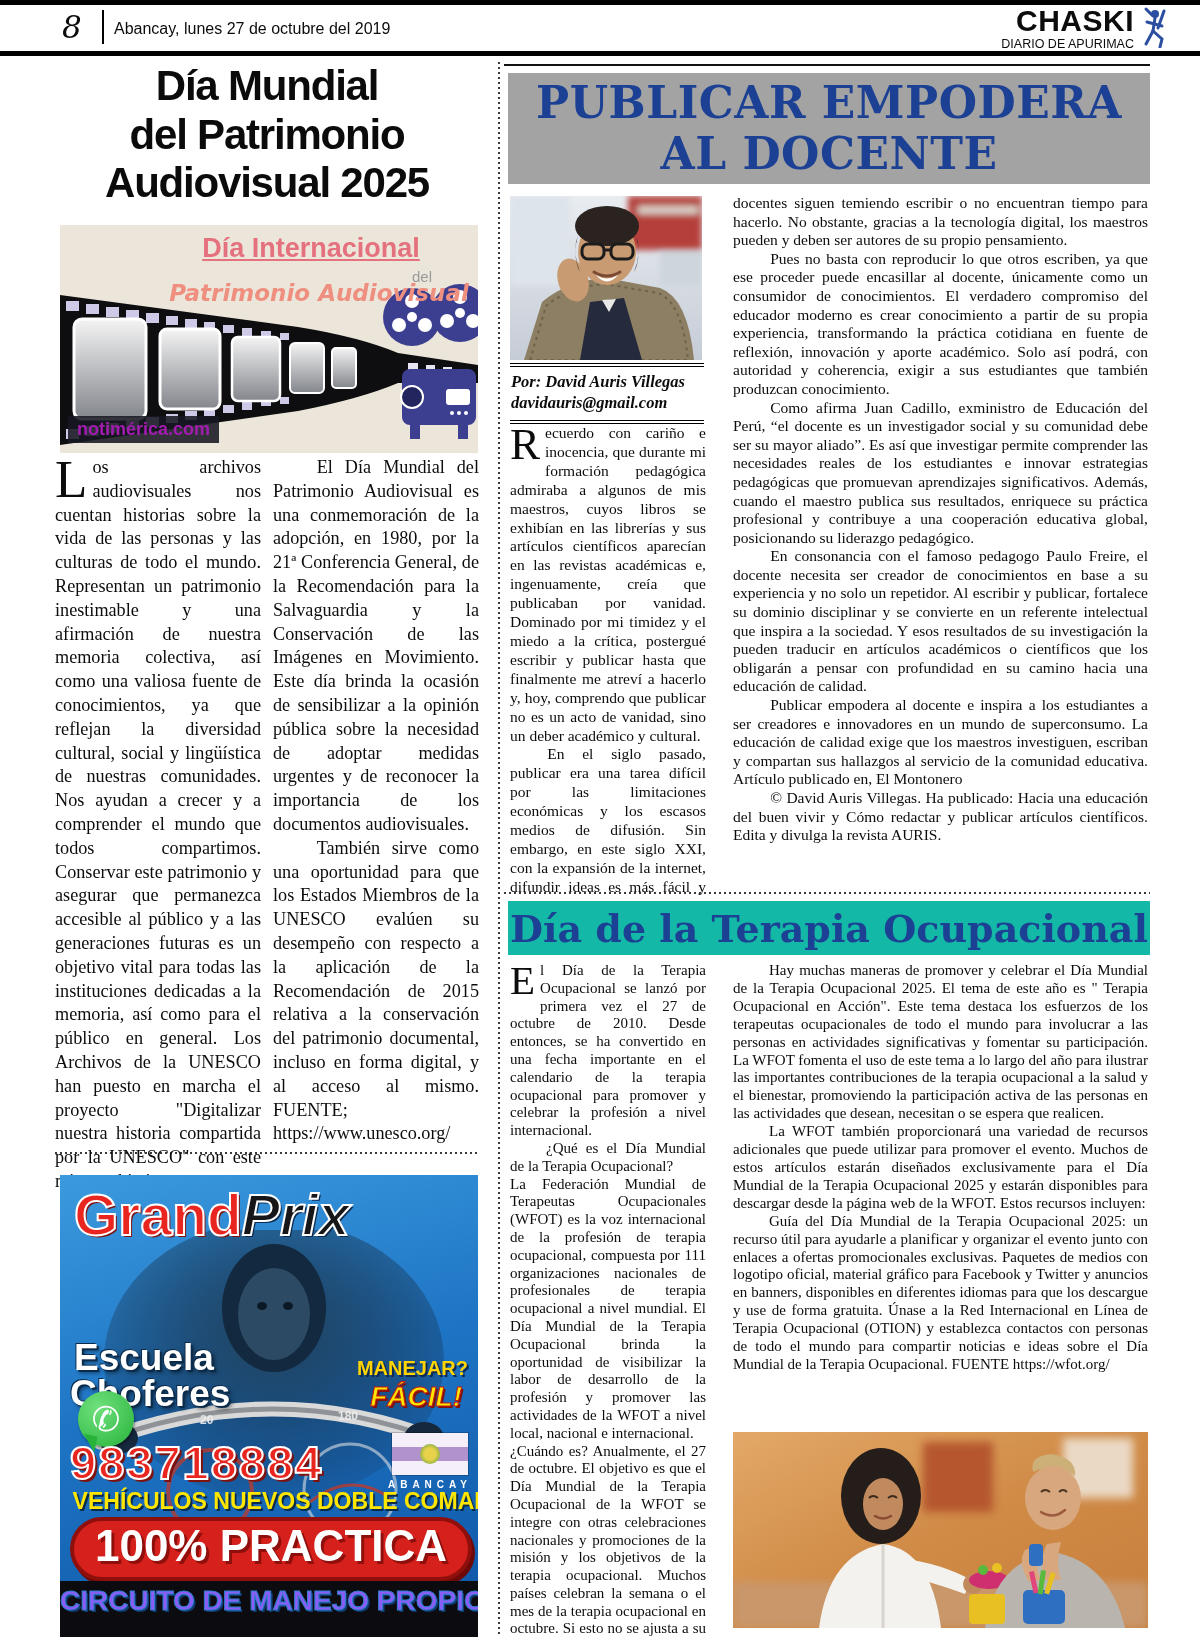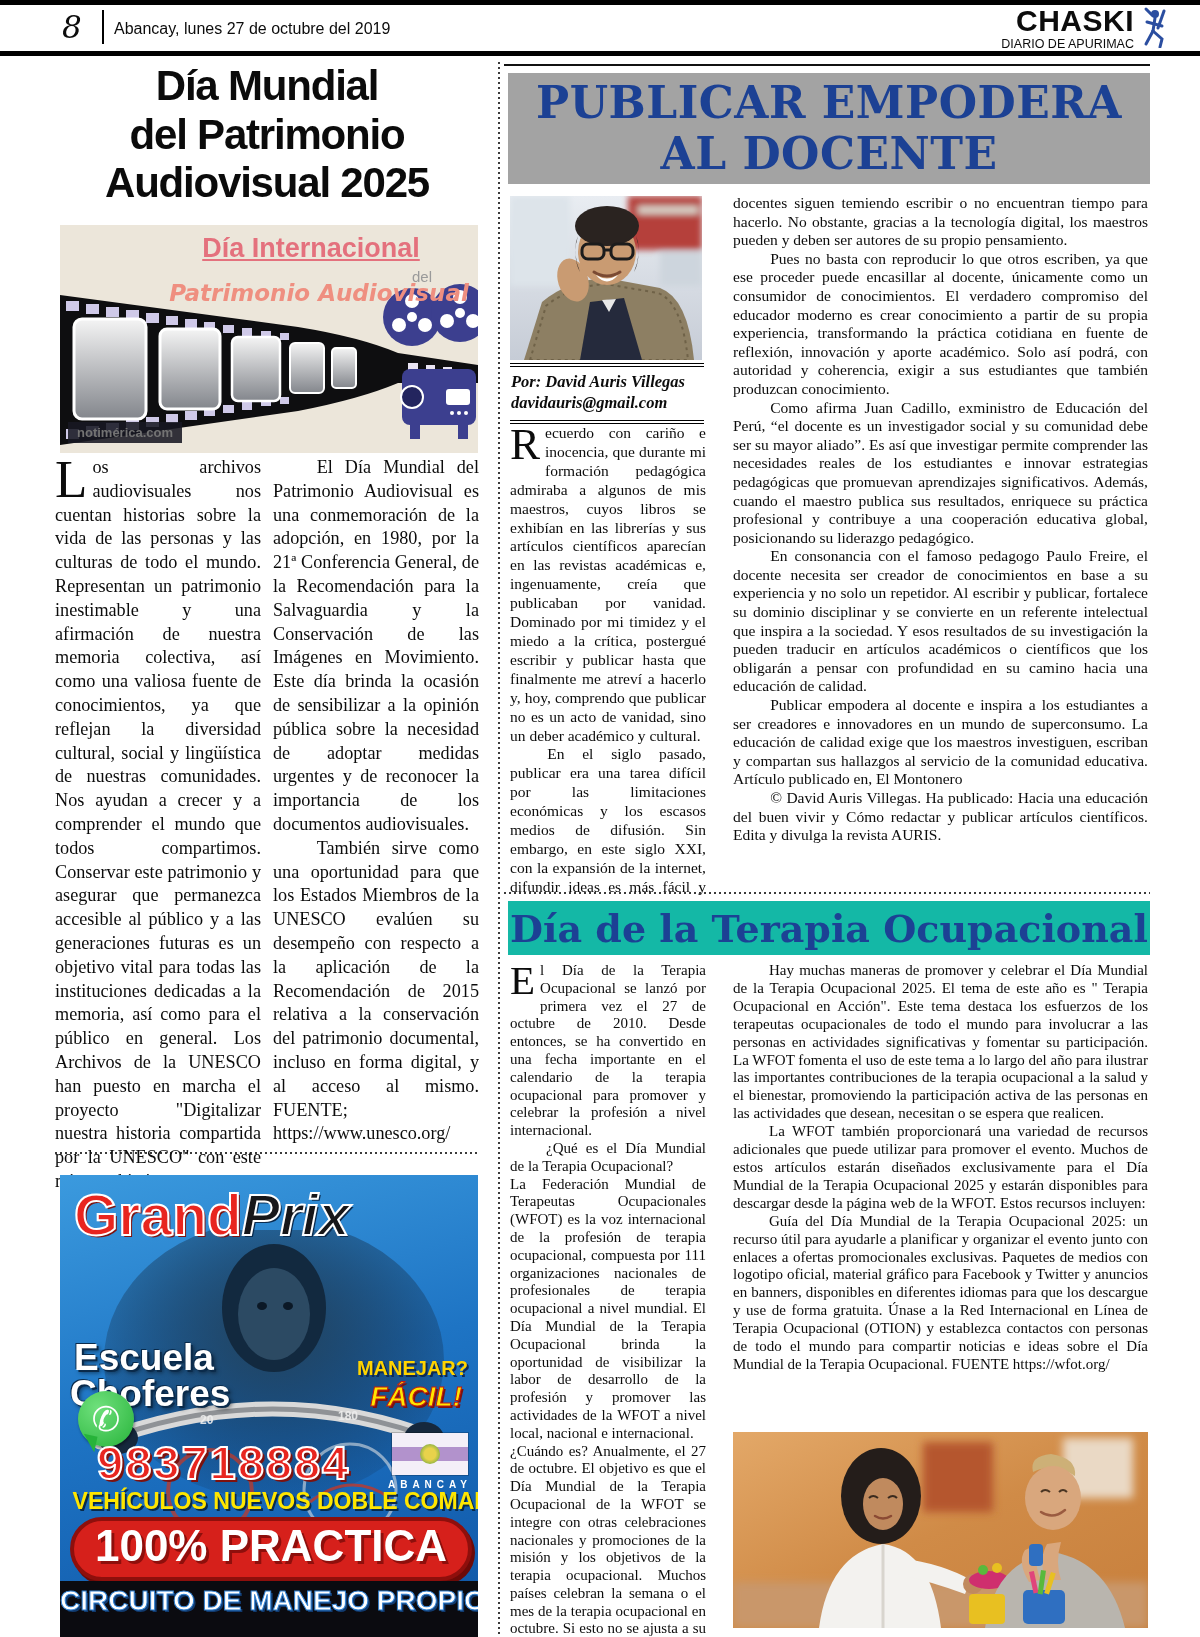--- a/index.html
+++ b/index.html
@@ -28,22 +28,22 @@
       font-family:"Liberation Sans",sans-serif;font-weight:bold;font-size:42px;line-height:1.16;
       letter-spacing:-1.2px;color:#0b0b0b;}
   .patri-img{position:absolute;left:60px;top:225px;width:418px;height:228px;background:#ece6da;overflow:hidden;}
   .patri-cap1{position:absolute;left:104px;top:8px;width:294px;text-align:center;
       font-family:"Liberation Sans",sans-serif;font-weight:600;font-size:27px;color:#e4717d;text-decoration:underline;}
   .patri-capdel{position:absolute;left:352px;top:43px;font-family:"Liberation Sans",sans-serif;
       font-size:15px;color:#9a9a9a;}
   .patri-cap2{position:absolute;left:104px;top:55px;width:310px;text-align:center;
       font-family:"DejaVu Sans",sans-serif;font-style:italic;font-weight:bold;font-size:23px;color:#ef8f80;}
   .patri-svg{position:absolute;left:0;top:56px;width:418px;height:172px;}
-  .patri-mark{position:absolute;left:8px;bottom:10px;background:rgba(24,24,34,.88);color:#737373;
-      font-family:"Liberation Sans",sans-serif;font-weight:bold;font-size:13px;padding:3px 9px;}
+  .patri-mark{position:absolute;left:8px;bottom:10px;background:rgba(24,24,34,.88);color:#a21caf;
+      font-family:"Liberation Sans",sans-serif;font-weight:bold;font-size:18px;padding:3px 9px;}
   .lbody{position:absolute;top:456px;width:206px;font-size:18.2px;line-height:23.8px;text-align:justify;}
   .lcol1{left:55px;} .lcol2{left:273px;}
   .lbody p{margin:0;}
   .indent{text-indent:2.4em;}
   .dropcap{float:left;font-size:53px;line-height:.82;padding:2px 5px 0 0;}
   .dropcap.r{font-size:45px;} .dropcap.e{font-size:41px;}
   
   .pub-bar{position:absolute;left:508px;top:73px;width:642px;height:111px;background:#a3a3a3;
       display:flex;flex-direction:column;align-items:center;justify-content:center;}
   .pub-bar div{font-family:"DejaVu Serif",serif;font-weight:bold;font-size:44px;line-height:1.15;
@@ -79,38 +79,38 @@
   .ad-tag1{position:absolute;right:10px;top:182px;font-size:20px;font-weight:900;color:#ffd400;
       text-shadow:2px 2px 0 #102a52;}
   .ad-tag2{position:absolute;right:16px;top:206px;font-size:28px;font-weight:900;font-style:italic;color:#ffe600;
       -webkit-text-stroke:1px #c41a10;text-shadow:2px 2px 0 #7e120e;}
   .ad-wa{position:absolute;left:18px;top:216px;width:56px;height:56px;border-radius:50%;
       background:radial-gradient(circle at 35% 30%,#6fe07c,#27b33a);display:flex;align-items:center;
       justify-content:center;color:#fff;font-size:34px;box-shadow:1px 2px 3px rgba(0,0,0,.4);}
   .ad-wa::after{content:"";position:absolute;left:4px;bottom:-4px;width:0;height:0;
       border-left:14px solid transparent;border-top:16px solid #27b33a;transform:rotate(12deg);}
   .ad-phone{position:absolute;left:10px;top:260px;font-size:47px;font-weight:900;color:#e8251f;
-      letter-spacing:2px;-webkit-text-stroke:2px #fff;text-shadow:3px 3px 0 #7e120e;margin-left:27px;}
+      letter-spacing:2px;-webkit-text-stroke:2px #fff;text-shadow:3px 3px 0 #7e120e;}
   .ad-flag{position:absolute;left:332px;top:258px;width:76px;height:42px;box-shadow:0 0 0 1px rgba(0,0,0,.2);}
   .ad-flag .s1{height:14px;background:#f4eff8;}
   .ad-flag .s2{height:14px;background:#b292cc;}
   .ad-flag .s3{height:14px;background:#f4eff8;}
   .ad-flag .crest{position:absolute;left:28px;top:11px;width:20px;height:20px;border-radius:50%;
       background:radial-gradient(circle,#e8d24b 40%,#4a9a3c);}
   .ad-city{position:absolute;left:322px;top:304px;width:96px;text-align:center;font-size:10px;
       font-weight:bold;color:#fff;letter-spacing:5px;}
   .ad-banner1{position:absolute;left:0;top:312px;width:418px;text-align:center;font-size:24.5px;
       font-weight:900;color:#ffe600;transform:scaleX(.94);text-shadow:2px 2px 0 #0a2a4a;white-space:nowrap;}
   .ad-banner2{position:absolute;left:10px;top:342px;width:394px;height:56px;background:#d6201b;
       border:4px solid #8e0f0c;border-radius:32px;display:flex;align-items:flex-start;justify-content:center;
       box-shadow:3px 4px 0 #6d0a07;}
   .ad-banner2 div{font-size:44px;font-weight:900;color:#fff;text-shadow:3px 3px 0 #8e0f0c;white-space:nowrap;}
   .ad-bottom{position:absolute;left:0;bottom:0;width:418px;height:56px;background:#0b0b10;}
   .ad-banner3{position:absolute;left:0;top:4px;width:418px;text-align:center;font-size:28px;font-weight:900;
-      color:#ffffff;-webkit-text-stroke:1px #2f7fd0;text-shadow:2px 2px 0 #113a6e;white-space:nowrap;}
+      color:#8b5cf6;-webkit-text-stroke:1px #2f7fd0;text-shadow:2px 2px 0 #113a6e;white-space:nowrap;}
   .gauge-num{position:absolute;color:#eee;font-family:"Liberation Sans",sans-serif;font-size:12px;font-weight:bold;opacity:.9;}
 </style>
 </head>
 <body>
 
 <div class="page">
 
   <div class="topline"></div>
   <div class="pageno">8</div>
   <div class="pagenorule"></div>

